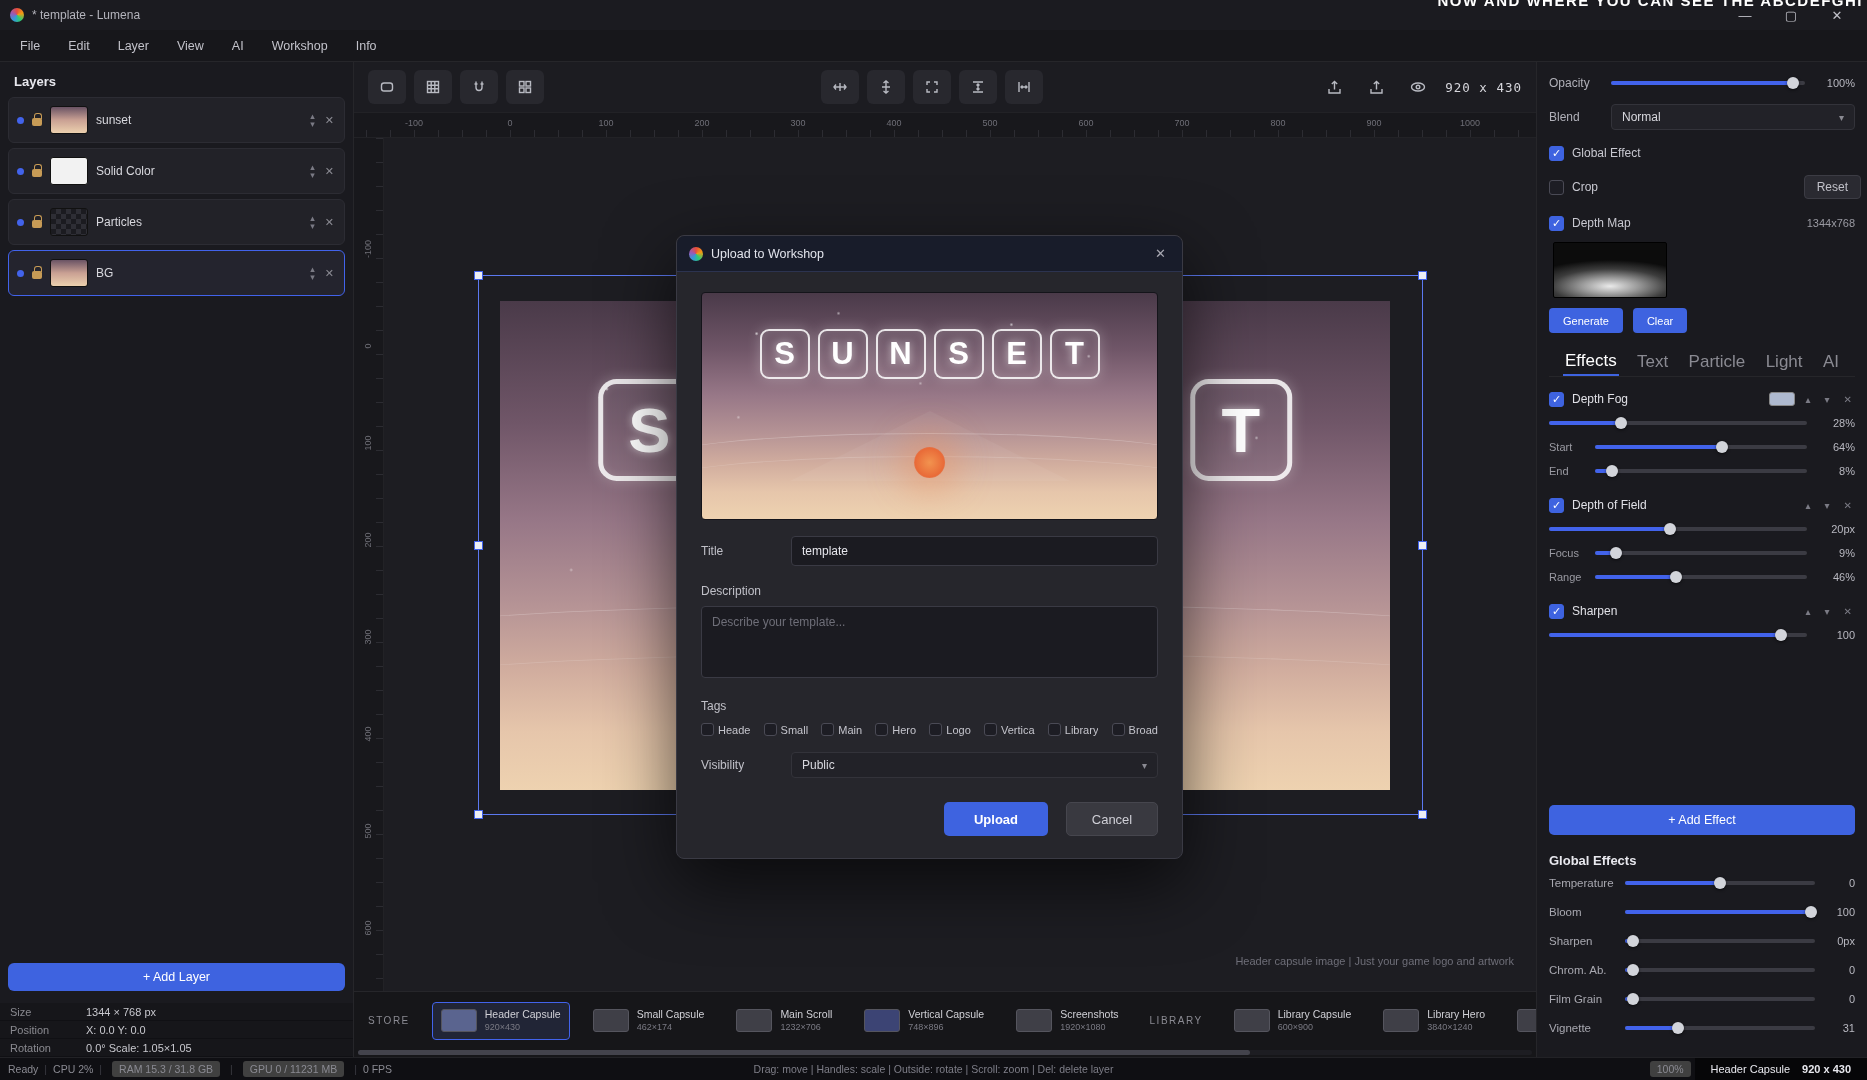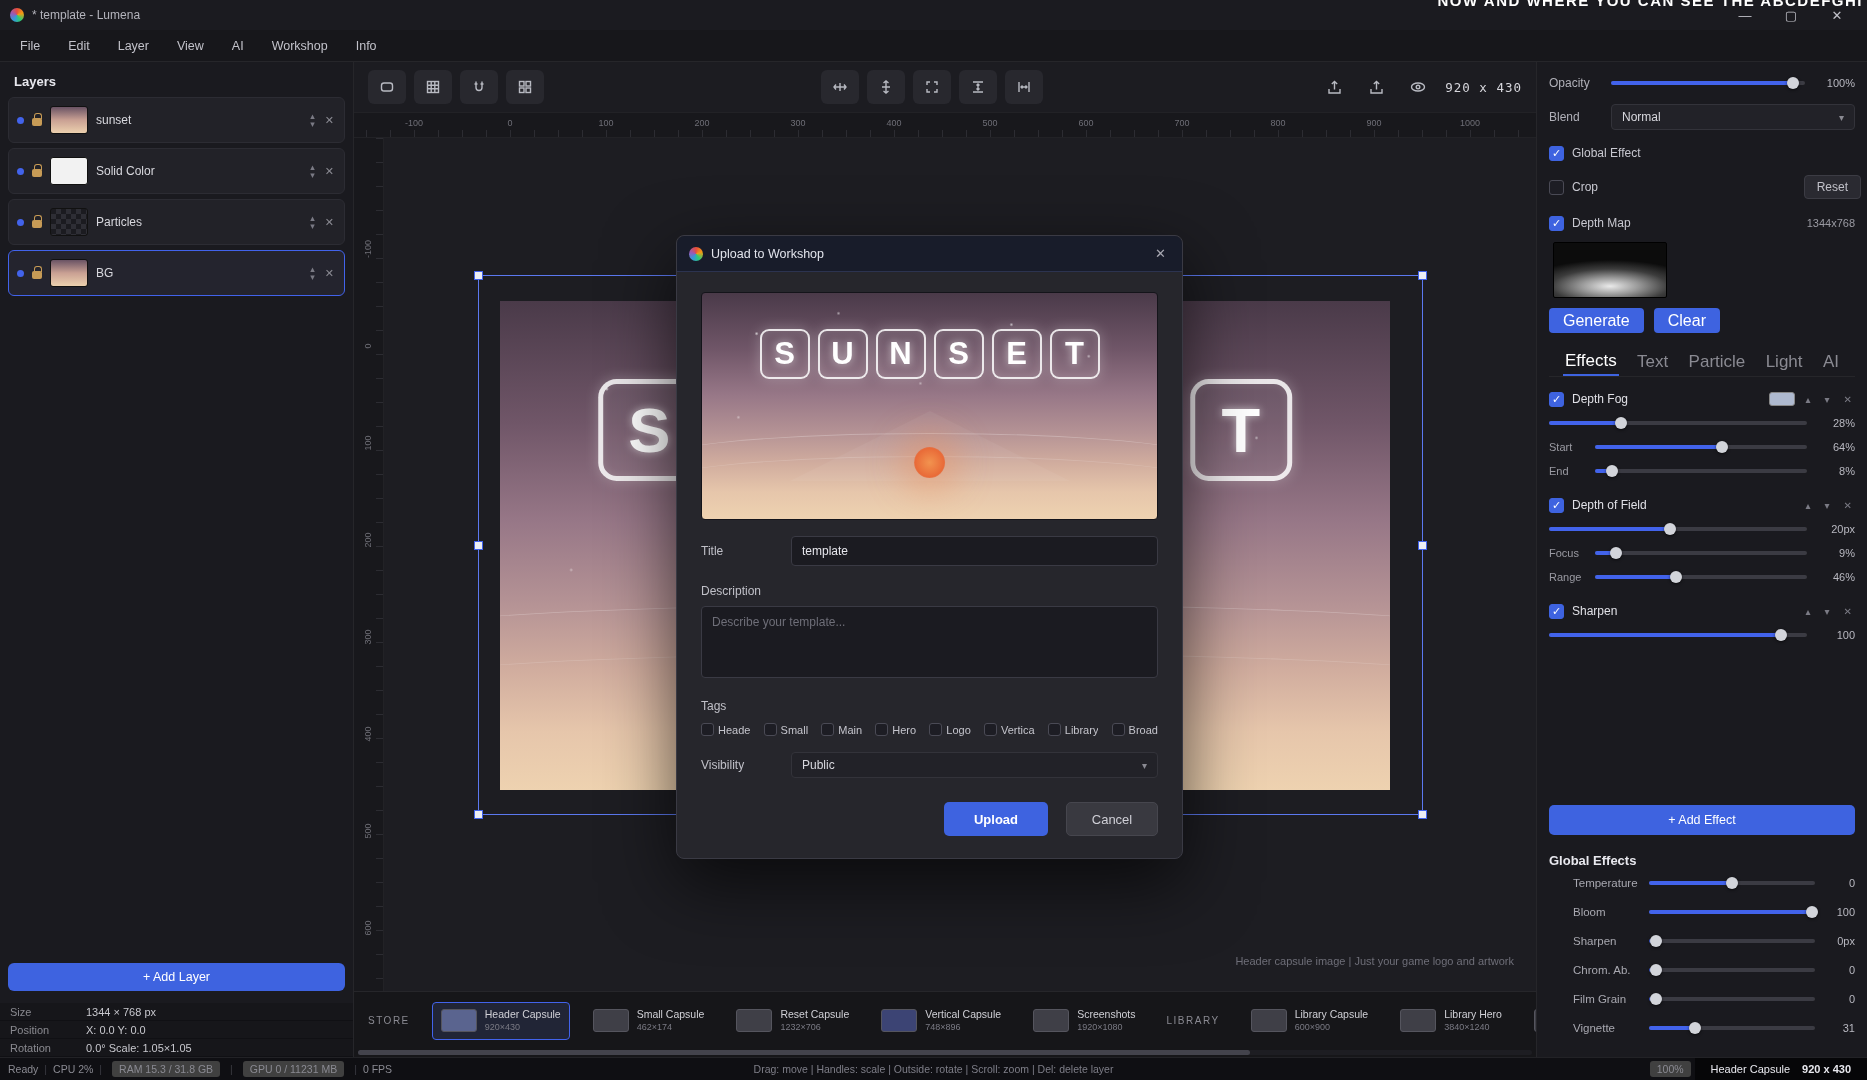--- a/index.html
+++ b/index.html
@@ -118,35 +118,35 @@
   .selbox .car { margin-left:auto; color:#8a8a92; font-size:10px; }
   .cb { width:15px; height:15px; border:1px solid #4a4a55; background:#1d1d24; border-radius:3px; flex:none; display:flex; align-items:center; justify-content:center; }
   .cb.checked { background:#3e63e0; border-color:#3e63e0; }
   .cb.checked::after { content:"✓"; color:#fff; font-size:11px; line-height:1; }
   .cbl { font-size:12px; color:#c8c8d0; }
   .reset-btn { margin-left:auto; margin-right:-6px; height:24px; padding:0 12px; background:#2a2a31; border:1px solid #3c3c44; border-radius:4px; color:#c0c0c8; font-size:12px; display:flex; align-items:center; }
   .dm-size { margin-left:auto; font-size:11px; color:#9a9aa2; }
   .depth-preview { margin:8px 0 10px 4px; width:114px; height:56px; border-radius:2px; border:1px solid #000;
     background:radial-gradient(ellipse 90% 55% at 50% 80%, #eaeaea 0%, #9a9a9a 28%, #3c3c3c 58%, #0c0c0c 88%); }
   .btnrow { display:flex; gap:10px; }
-  .bluebtn { height:25px; padding:0 14px; background:#3e63e0; border:none; border-radius:4px; color:#fff; font-size:16px; display:flex; align-items:center; justify-content:center; }
+  .bluebtn { height:25px; padding:0 14px; background:#3e63e0; border:none; border-radius:4px; color:#fff; font-size:11px; display:flex; align-items:center; justify-content:center; }
   .tabs { margin-top:14px; height:30px; display:flex; justify-content:space-between; padding:0 14px; border-bottom:1px solid #26262a; }
   .tab { font-size:17px; color:#8a8a92; display:flex; align-items:center; padding:0 2px; }
   .tab.active { color:#fff; border-bottom:2px solid #3e63e0; }
   .effect { margin-top:10px; }
   .fx-head { display:flex; align-items:center; gap:8px; height:24px; }
   .fx-name { font-size:12px; color:#e0e0e6; flex:1; }
   .swatch { width:26px; height:14px; border-radius:3px; background:#aeb9cf; border:1px solid #888; }
   .mini { color:#7a7a84; font-size:10px; padding:0 3px; }
   .fx-row { display:flex; align-items:center; gap:8px; height:24px; }
   .lbl { width:38px; font-size:11px; color:#9a9aa2; flex:none; }
   .add-effect-btn { margin-top:158px; width:100%; height:30px; background:#3e63e0; border:none; border-radius:5px; color:#fff; font-size:12.5px; display:flex; align-items:center; justify-content:center; }
   .ge-title { margin-top:18px; font-size:13px; font-weight:bold; color:#e8e8ee; }
   .ge-row { display:flex; align-items:center; gap:10px; height:28px; margin-top:1px; }
-  .ge-label { width:66px; font-size:11.5px; color:#a8a8b0; flex:none;margin-left:24px; }
+  .ge-label { width:66px; font-size:11.5px; color:#a8a8b0; flex:none; }
   .ge-val { width:30px; text-align:right; font-size:11px; color:#b8b8c0; flex:none; }
 
   
   .dialog { position:absolute; left:676px; top:235px; width:507px; z-index:20; background:#26262c; border:1px solid #3a3a44; border-radius:8px; box-shadow:0 24px 70px rgba(0,0,0,.65); }
   .dlg-head { height:36px; background:#181c2a; border-bottom:1px solid #2c3350; border-radius:8px 8px 0 0; display:flex; align-items:center; padding:0 12px; gap:8px; }
   .dlg-logo { width:14px; height:14px; border-radius:50%; background:conic-gradient(#e74c3c,#f39c12,#2ecc71,#3498db,#9b59b6,#e74c3c); }
   .dlg-title { font-size:12.5px; color:#e2e4ec; }
   .dlg-x { margin-left:auto; color:#a8a8b2; font-size:13px; padding:2px 4px; }
   .dlg-body { padding:20px 24px 22px; }
   .preview-scene { position:relative; width:100%; height:228px; border-radius:4px; border:1px solid #14141a; --t:50px; }
@@ -406,21 +406,21 @@
       <div class="titem">
         <span class="titem-thumb"></span>
         <span class="titem-text">
             <span class="titem-name">Small Capsule</span>
             <span class="titem-size">462×174</span>
           </span>
       </div>
       <div class="titem">
         <span class="titem-thumb"></span>
         <span class="titem-text">
-            <span class="titem-name">Reset Capsule</span>
+            <span class="titem-name">Main Scroll</span>
             <span class="titem-size">1232×706</span>
           </span>
       </div>
       <div class="titem">
         <span class="titem-thumb"></span>
         <span class="titem-text">
             <span class="titem-name">Vertical Capsule</span>
             <span class="titem-size">748×896</span>
           </span>
       </div>

